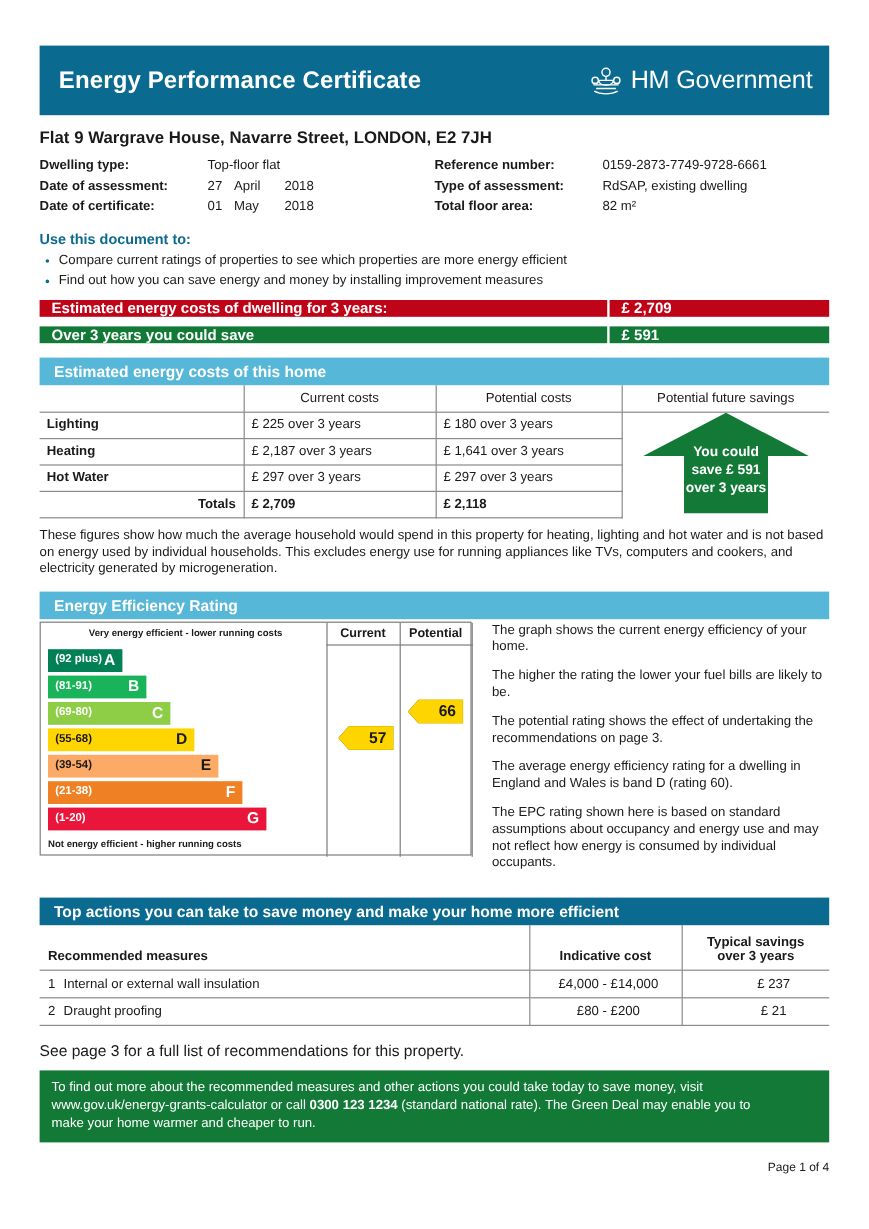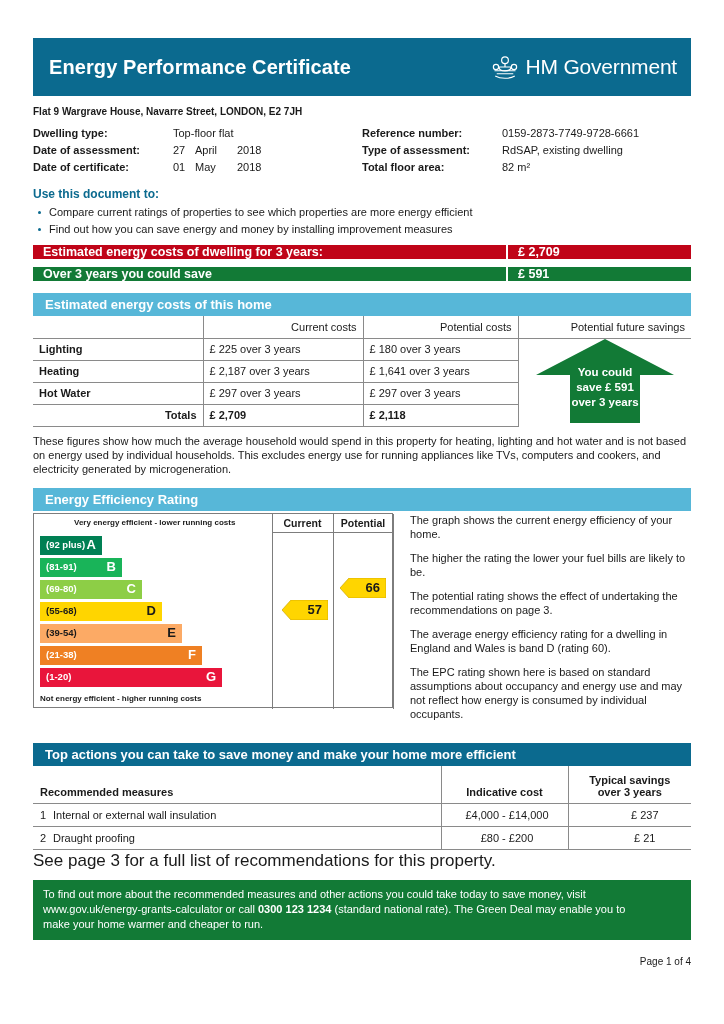--- a/index.html
+++ b/index.html
@@ -24,21 +24,21 @@
     align-items: center;
     justify-content: space-between;
     padding: 0 14px 0 16px;
   }
   .header-title { font-size: 20px; font-weight: bold; letter-spacing: 0.1px; }
   .hmgov { display: flex; align-items: center; gap: 6px; }
   .crown { width: 30px; height: 30px; }
   .hmgov-text { font-size: 21px; letter-spacing: -0.2px; }
 
   
-  .address { font-weight: bold; font-size: 10px; margin: 10px 0 9px 0; }
+  .address { font-weight: bold; font-size: 14px; margin: 10px 0 9px 0; }
 
   
   .details { display: flex; font-size: 11px; }
   .details .col { width: 50%; }
   .drow { display: flex; margin-bottom: 3px; line-height: 14px; }
   .dlabel { font-weight: bold; width: 140px; flex: none; }
   .dval { flex: 1; }
   .dval .d { display: inline-block; width: 22px; }
   .dval .m { display: inline-block; width: 42px; }
 
@@ -62,21 +62,21 @@
   .secbar {
     background: #57b7d8; color: #ffffff; font-weight: bold;
     font-size: 13px; height: 23px; line-height: 23px; padding-left: 12px;
     margin-top: 12px;
   }
   .secbar.dark { background: #0b6a8f; }
 
   
   table.costs { border-collapse: collapse; width: 100%; font-size: 11px; margin-top: 0; table-layout: fixed; }
   table.costs th, table.costs td { border: 1px solid #8a8a8a; padding: 4px 6px; height: 22px; vertical-align: middle; }
-  table.costs th { font-weight: normal; text-align: right; }
+  table.costs th { font-weight: normal; text-align: center; }
   table.costs .c0 { width: 170px; font-weight: bold; border-left: none; }
   table.costs .c1 { width: 160px; }
   table.costs .c2 { width: 155px; }
   table.costs .c3 { width: 173px; border-right: none; }
   table.costs tr.head td, table.costs tr.head th { border-top: none; }
   td.totlabel { text-align: right; font-weight: bold; border: none; }
   td.bold { font-weight: bold; }
 
   .savings-cell { position: relative; padding: 0 !important; border: none !important; }
   .arrow-box {
@@ -118,21 +118,21 @@
   table.recs { border-collapse: collapse; width: 100%; font-size: 11px; table-layout: fixed; margin-top: 0; }
   table.recs th, table.recs td { border: 1px solid #8a8a8a; padding: 5px 7px; }
   table.recs thead th { font-weight: bold; text-align: center; vertical-align: bottom; height: 38px; border-top: none; }
   table.recs thead th.left { text-align: left; border-left: none; }
   table.recs thead th.last { border-right: none; }
   table.recs td.m { border-left: none; }
   table.recs td.c { text-align: center; padding-left: 12px; }
   table.recs td.last { border-right: none; text-align: center; padding-left: 37px; }
   .num { display: inline-block; width: 13px; }
 
-  .seepage { font-size: 17px; margin-top: 1px; }
+  .seepage { font-size: 13px; margin-top: 13px; }
 
   .greenbox {
     background: #127a36; color: #ffffff; font-size: 11px; line-height: 15px;
     padding: 7px 10px 8px 10px; margin-top: 9px;
   }
   .greenbox b { font-weight: bold; }
 
   .footer { text-align: right; font-size: 10px; margin-top: 16px; color: #1a1a1a; }
 </style>
 </head>

